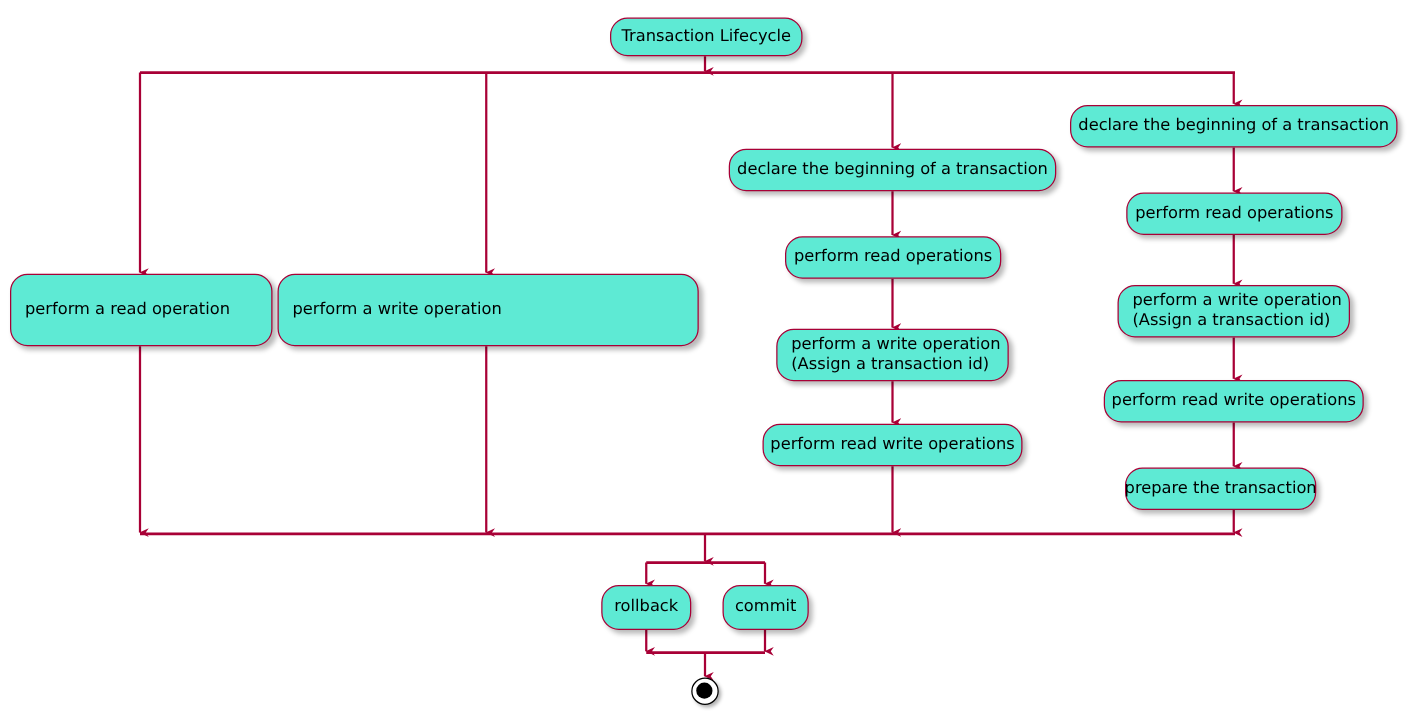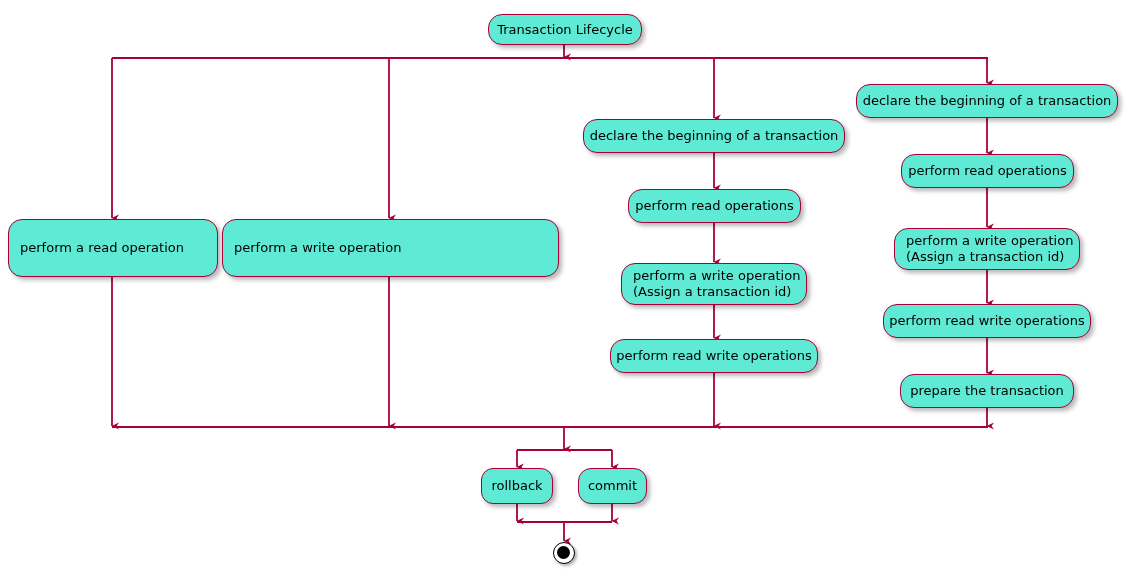--- a/index.html
+++ b/index.html
@@ -155,29 +155,29 @@
 
   <div class="node left-align" style="left:894px; top:228px; width:186px; height:42px;">
     <span class="line">perform a write operation</span>
     <span class="line">(Assign a transaction id)</span>
   </div>
 
   <div class="node center" style="left:883px; top:304px; width:208px; height:34px;">
     <span class="line">perform read write operations</span>
   </div>
 
-  <div class="node center" style="left:900px; top:374px; width:174px; height:34px;">
+  <div class="node center" style="left:900px; top:374px; width:153px; height:34px;">
     <span class="line">prepare the transaction</span>
   </div>
 
-  <div class="node center" style="left:481px; top:468px; width:72px; height:36px;border-radius:12px;">
+  <div class="node center" style="left:481px; top:468px; width:72px; height:36px;">
     <span class="line">rollback</span>
   </div>
 
-  <div class="node center" style="left:578px; top:468px; width:69px; height:36px;border-radius:13px;">
+  <div class="node center" style="left:578px; top:468px; width:69px; height:36px;">
     <span class="line">commit</span>
   </div>
 
   <div class="end-node" style="left:553px; top:542px;">
     <div class="inner"></div>
   </div>
 
 </div>
 
 </body></html>

